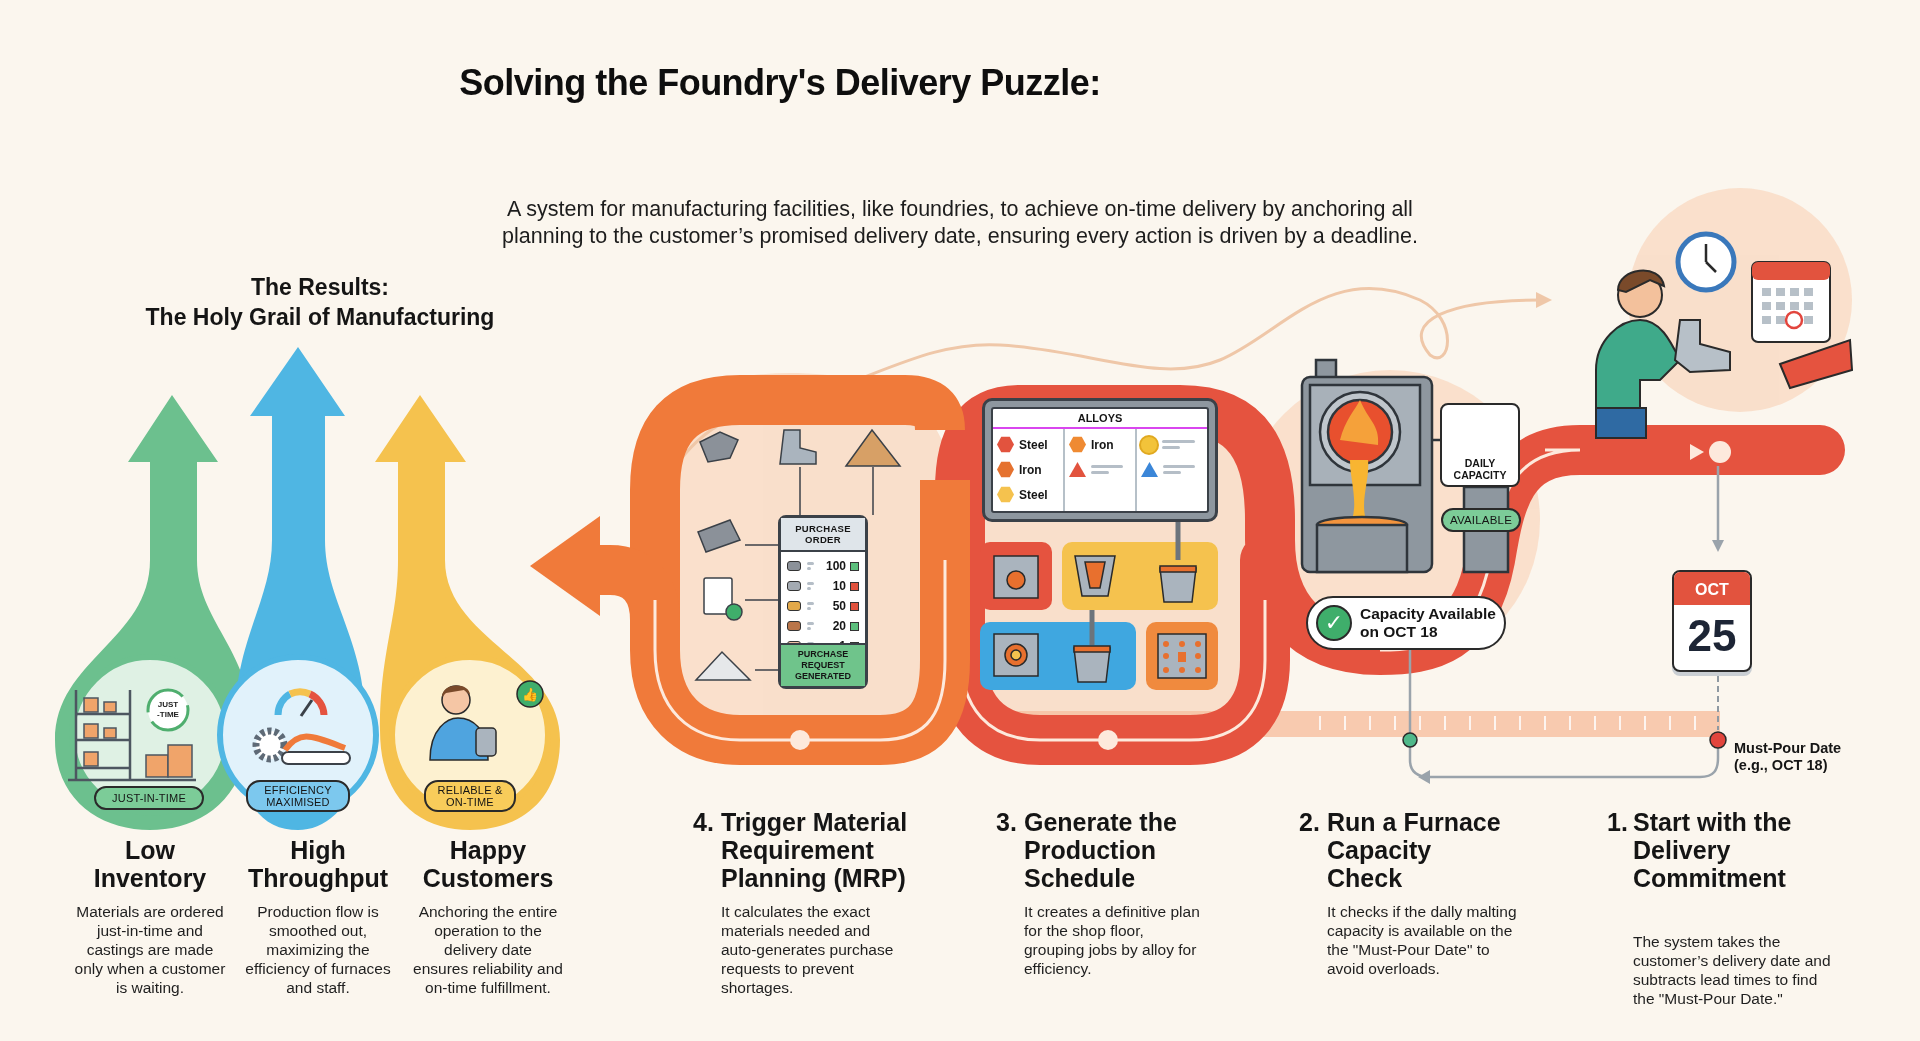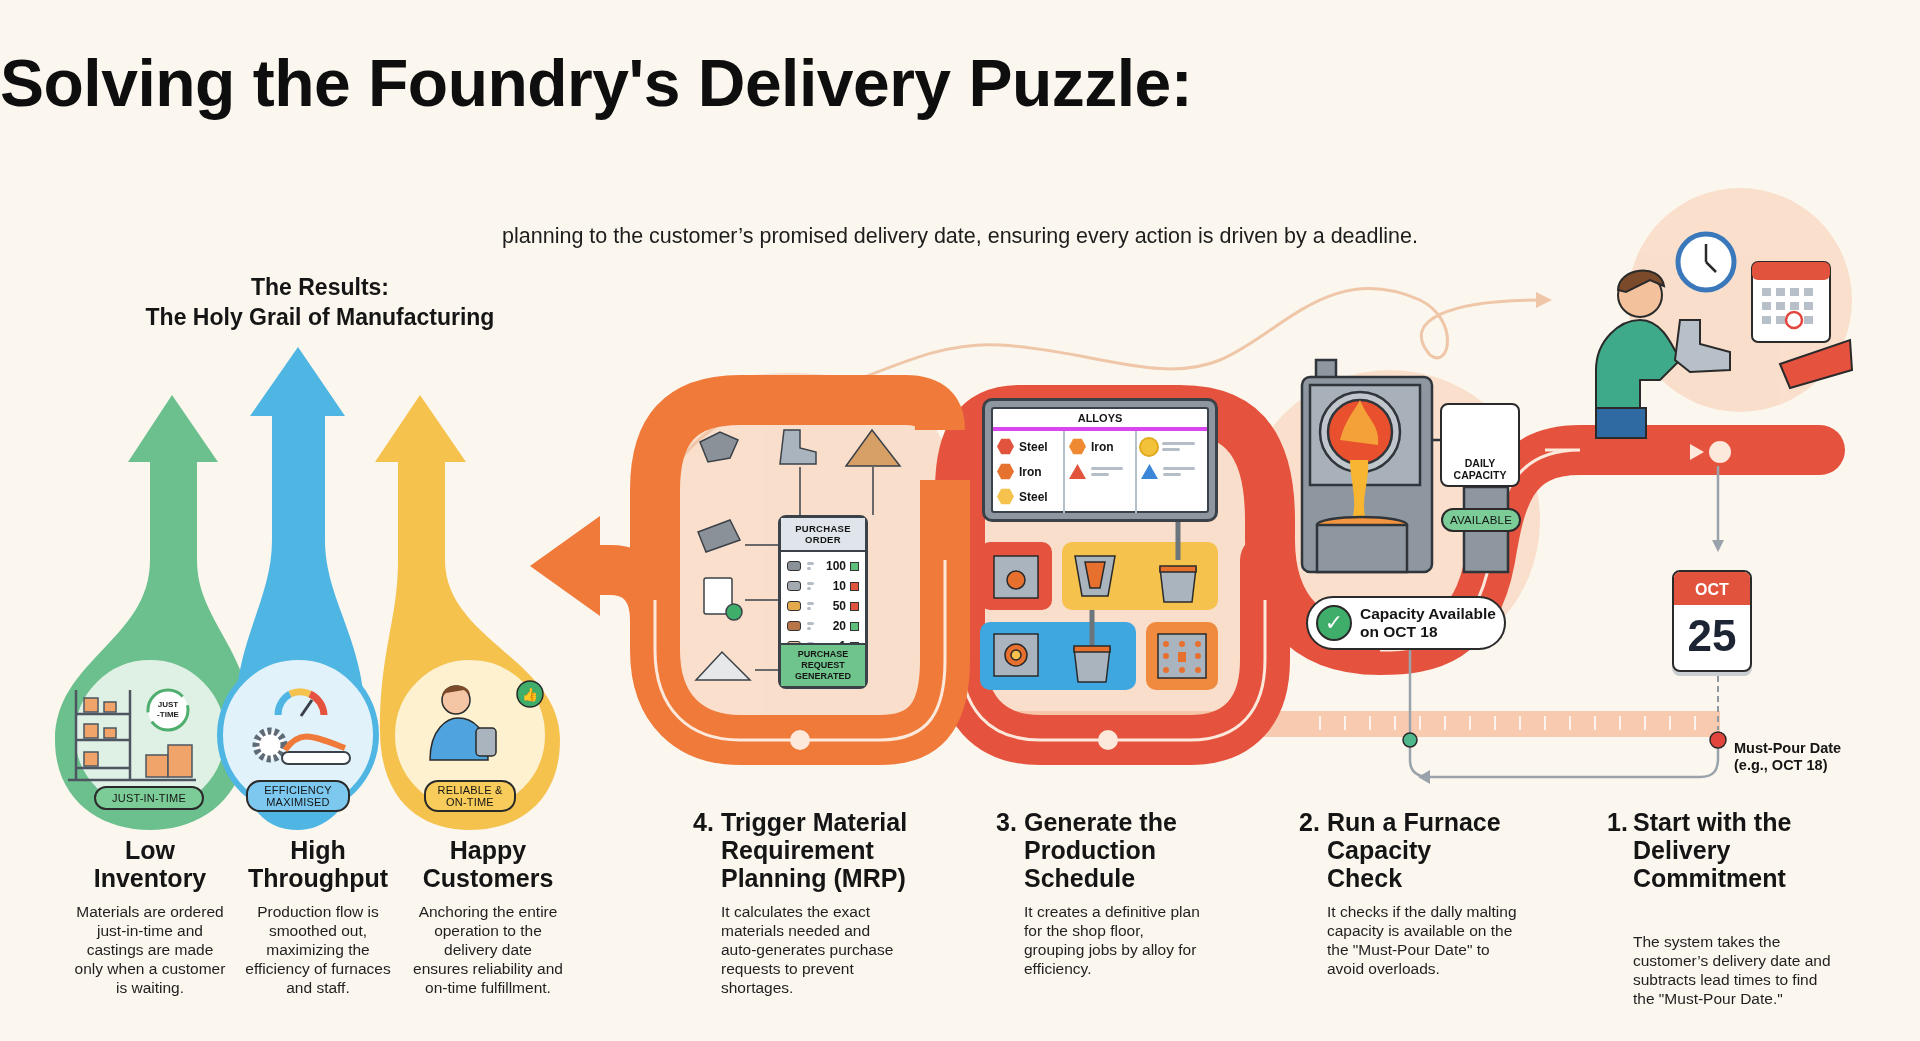--- a/index.html
+++ b/index.html
@@ -7,21 +7,21 @@
   body {
     background: #fbf6ee;
     font-family: "Liberation Sans", "DejaVu Sans", sans-serif;
     color: #151515;
     position: relative;
   }
 
   
   .title {
     position: absolute; left: 0; width: 1560px; top: 52px;
-    text-align: left; font-weight: 700; font-size: 66px; line-height: 62px;
+    text-align: center; font-weight: 700; font-size: 36px; line-height: 62px;
     letter-spacing: -0.5px; color: #0e0e0e;
   }
   .subtitle {
     position: absolute; left: 0; width: 1920px; top: 196px;
     text-align: center; font-size: 21.5px; line-height: 27px; color: #1d1d1d;
   }
   .results-heading {
     position: absolute; left: 60px; width: 520px; top: 272px;
     text-align: center; font-weight: 700; font-size: 23px; line-height: 30px;
   }
@@ -70,21 +70,21 @@
   .po-foot {
     position: absolute; left: 0; right: 0; bottom: 0; background: #6fc48b; border-top: 2px solid #3b4148;
     text-align: center; font-weight: 700; font-size: 10.5px; line-height: 12px; padding: 4px 0;
   }
 
   .alloy-board {
     position: absolute; left: 982px; top: 398px; width: 236px; height: 124px;
     background: #8e979f; border: 3px solid #3b4148; border-radius: 10px; padding: 6px;
   }
   .alloy-inner { background: #fff; width: 100%; height: 100%; border: 2px solid #3b4148; border-radius: 3px; position: relative; }
-  .alloy-head { text-align: center; font-weight: 700; font-size: 11px; padding: 3px 0; border-bottom: 4px solid #d946ef; }
+  .alloy-head { text-align: center; font-weight: 700; font-size: 11px; padding: 3px 0; border-bottom: 2px solid #d946ef; }
   .alloy-cols { display: flex; height: 82px; }
   .alloy-col { flex: 1; padding: 3px 4px; border-right: 2px solid #b6c0c8; }
   .alloy-col:last-child { border-right: none; }
   .alloy-item { display: flex; align-items: center; height: 25px; font-size: 12px; font-weight: 700; }
   .hex { width: 17px; height: 17px; clip-path: polygon(25% 5%, 75% 5%, 100% 50%, 75% 95%, 25% 95%, 0 50%); margin-right: 5px; }
   .tri { width: 17px; height: 15px; clip-path: polygon(50% 0, 100% 100%, 0 100%); margin-right: 5px; }
   .sun { width: 16px; height: 16px; border-radius: 50%; background: #f2c33a; margin-right: 5px; box-shadow: 0 0 0 2px #e0a920; }
   .alloy-item .lines { flex: 1; }
   .alloy-item .lines i { display: block; height: 3px; background: #b5bec7; border-radius: 2px; margin: 3px 0; width: 80%; }
   .alloy-item .lines i:nth-child(2) { width: 45%; }
@@ -331,21 +331,21 @@
     <rect x="1596" y="408" width="50" height="30" fill="#2f6aa3"></rect>
     <path d="M 1680 320 L 1700 320 L 1700 344 L 1730 352 L 1730 370 L 1690 372 L 1675 360 Z" fill="#b7c0c8"></path>
     <path d="M 1780 364 L 1850 340 L 1852 370 L 1790 388 Z" fill="#e5533f"></path>
   </g>
 </svg>
 
 <h1 class="title">
   <span>Solving the Foundry's Delivery Puzzle:</span><br>
 </h1>
 <p class="subtitle">
-  <br>
+  <span>A system for manufacturing facilities, like foundries, to achieve on-time delivery by anchoring all</span><br>
   <span>planning to the customer’s promised delivery date, ensuring every action is driven by a deadline.</span>
 </p>
 
 <h2 class="results-heading">
   <span>The Results:</span><br>
   <span>The Holy Grail of Manufacturing</span>
 </h2>
 
 <div class="pill" style="left:94px;top:786px;width:110px;height:24px;background:#7ccc98;border-radius:12px;">
   <span>JUST-IN-TIME</span>

